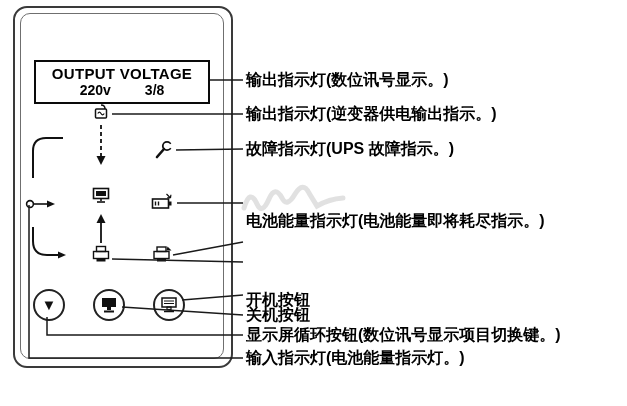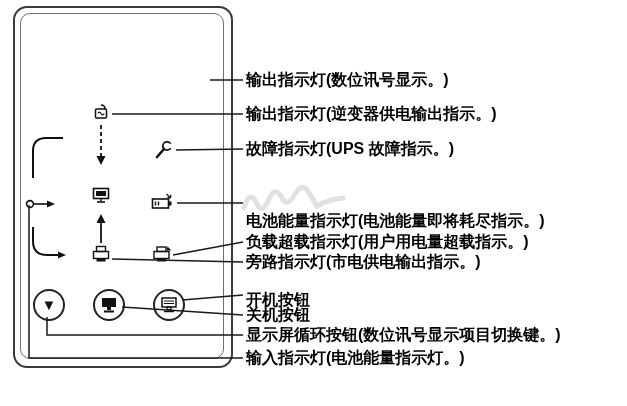--- a/index.html
+++ b/index.html
@@ -22,20 +22,27 @@
   .callout .desc{font-weight:700;}
 </style>
 </head>
 <body>
 
 <div class="canvas">
 
   <div class="abs panel-outer"></div>
   <div class="abs panel-inner"></div>
 
+  <div class="abs lcd">
+    <div class="lcd-line1">OUTPUT VOLTAGE</div>
+    <div class="lcd-line2">
+      <span>220v</span>
+      <span>3/8</span>
+    </div>
+  </div>
 
   <div class="icon" style="left:92px;top:103px;">
     <svg width="18" height="20" viewBox="0 0 18 20">
       <path d="M9 2 q4 0 4 4" fill="none" stroke="#111" stroke-width="1.5"></path>
       <rect x="3.5" y="6" width="11" height="9" rx="1" fill="none" stroke="#111" stroke-width="1.5"></rect>
       <path d="M5.8 10.5 q1.6 -2.6 3.2 0 q1.6 2.6 3.2 0" fill="none" stroke="#111" stroke-width="1.2"></path>
     </svg>
   </div>
 
   <div class="icon" style="left:94px;top:124px;">
@@ -160,26 +167,20 @@
   </div>
   <div class="callout" style="top:139px">
     <b>故障指示灯</b><span class="desc">(UPS 故障指示。)</span>
   </div>
   <div class="callout" style="top:104px">
     <b>输出指示灯</b><span class="desc">(逆变器供电输出指示。)</span>
   </div>
   <div class="callout" style="top:211px">
     <b>电池能量指示灯</b><span class="desc">(电池能量即将耗尽指示。)</span>
   </div>
-  <div class="callout" style="top:232px">
-    <b>负载超载指示灯</b><span class="desc">(用户用电量超载指示。)</span>
-  </div>
-  <div class="callout" style="top:252px">
-    <b>旁路指示灯</b><span class="desc">(市电供电输出指示。)</span>
-  </div>
   <div class="callout" style="top:290px">
     <b>开机按钮</b><span class="desc"></span>
   </div>
   <div class="callout" style="top:305px">
     <b>关机按钮</b><span class="desc"></span>
   </div>
   <div class="callout" style="top:325px">
     <b>显示屏循环按钮</b><span class="desc">(数位讯号显示项目切换键。)</span>
   </div>
   <div class="callout" style="top:348px">

